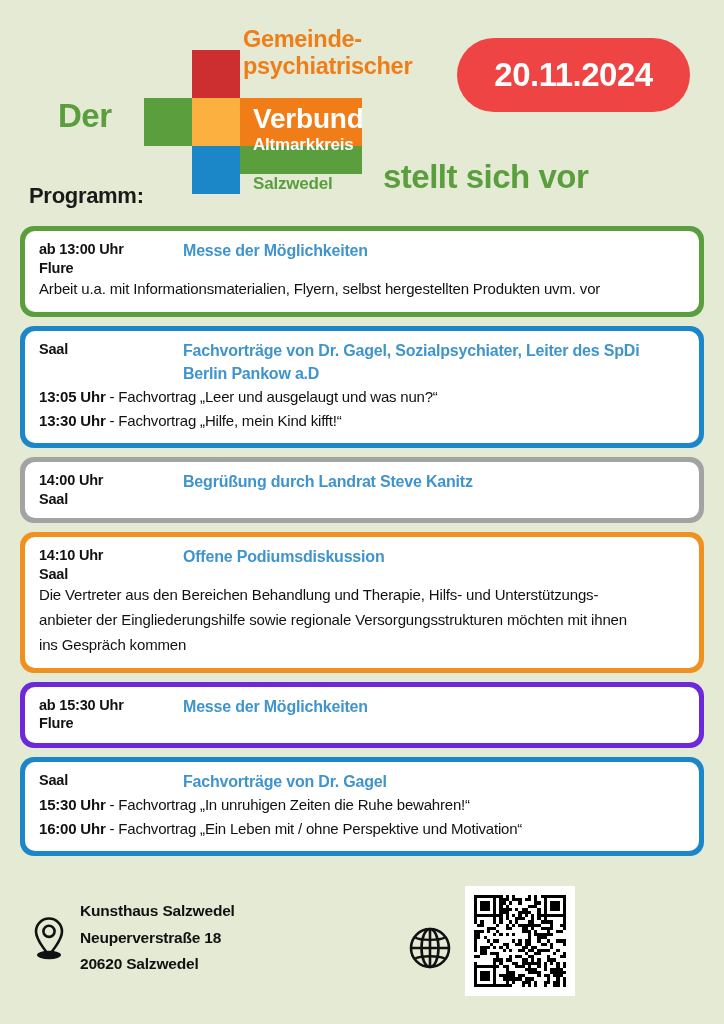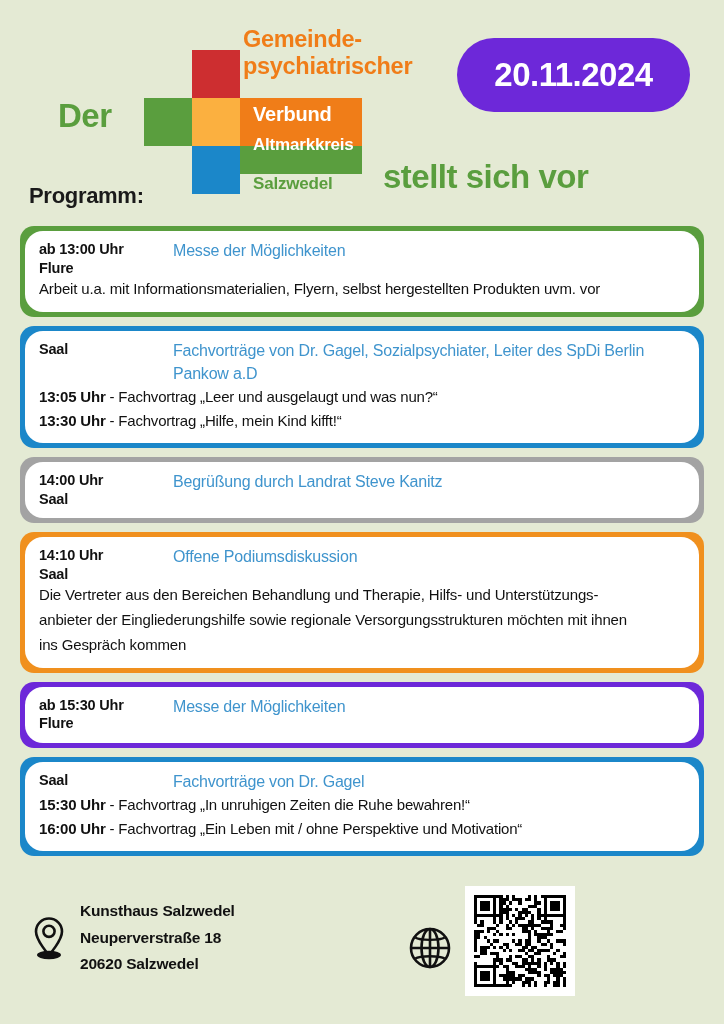--- a/index.html
+++ b/index.html
@@ -58,21 +58,21 @@
     font-weight: bold;
     color: #f07d18;
     line-height: 1.13;
     letter-spacing: -0.3px;
     white-space: nowrap;
   }
   .logo-verbund {
     position: absolute;
     left: 113px;
     top: 75px;
-    font-size: 20px;
+    font-size: 28px;
     font-weight: bold;
     color: #ffffff;
     letter-spacing: -0.2px;
   }
   .logo-altmark {
     position: absolute;
     left: 113px;
     top: 107px;
     font-size: 17px;
     font-weight: bold;
@@ -87,21 +87,21 @@
     font-weight: bold;
     color: #5a9e3e;
     letter-spacing: -0.2px;
   }
   .date-badge {
     position: absolute;
     left: 457px;
     top: 38px;
     width: 233px;
     height: 74px;
-    background: #6d28d9;
+    background: #ef4444;
     border-radius: 37px;
     display: flex;
     align-items: center;
     justify-content: center;
   }
   .date-badge span {
     color: #ffffff;
     font-size: 33px;
     font-weight: bold;
     letter-spacing: -0.5px;
@@ -133,21 +133,21 @@
     width: 684px;
   }
   .pbox {
     border-radius: 14px;
     padding: 5px;
     margin-bottom: 9px;
     box-sizing: border-box;
   }
   .pbox-inner {
     background: #ffffff;
-    border-radius: 18px;
+    border-radius: 10px;
     padding: 8px 14px 10px 14px;
     box-sizing: border-box;
   }
 
   .row-head {
     display: flex;
     align-items: flex-start;
   }
   .when {
     font-size: 14.5px;
@@ -155,25 +155,26 @@
     color: #111111;
     line-height: 1.28;
     width: 134px;
     flex: 0 0 134px;
     letter-spacing: -0.2px;
     padding-top: 1px;
   }
   .when .l2 { display: block; }
   .title {
     font-size: 16px;
-    font-weight: normal;
+    font-weight: bold;
     color: #3f94cd;
     line-height: 1.45;
     letter-spacing: -0.2px;
     flex: 1;
+    margin-left: 10px;
   }
   .body-line {
     font-size: 15px;
     color: #111111;
     line-height: 1.65;
     letter-spacing: -0.15px;
   }
   .talk {
     font-size: 15px;
     color: #111111;

